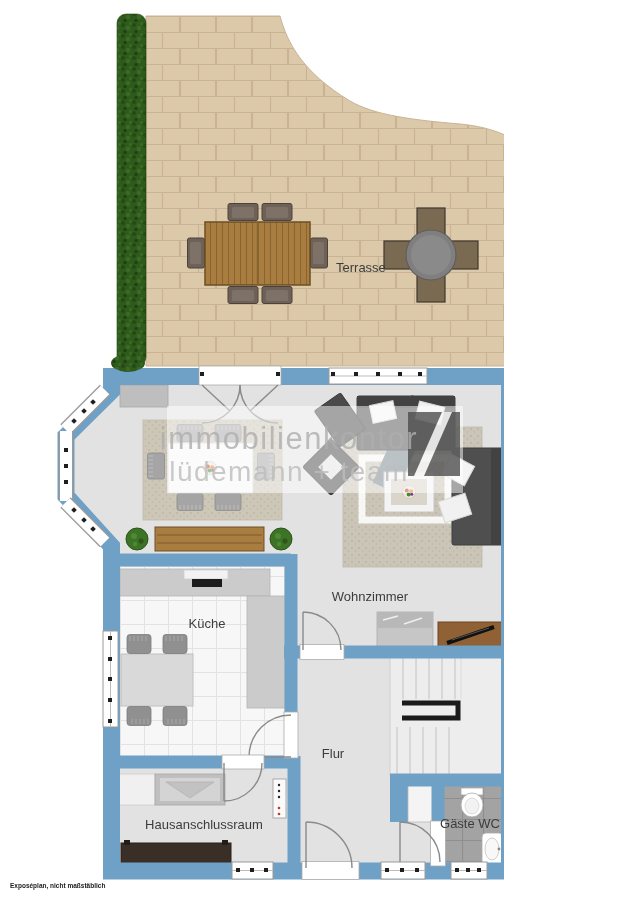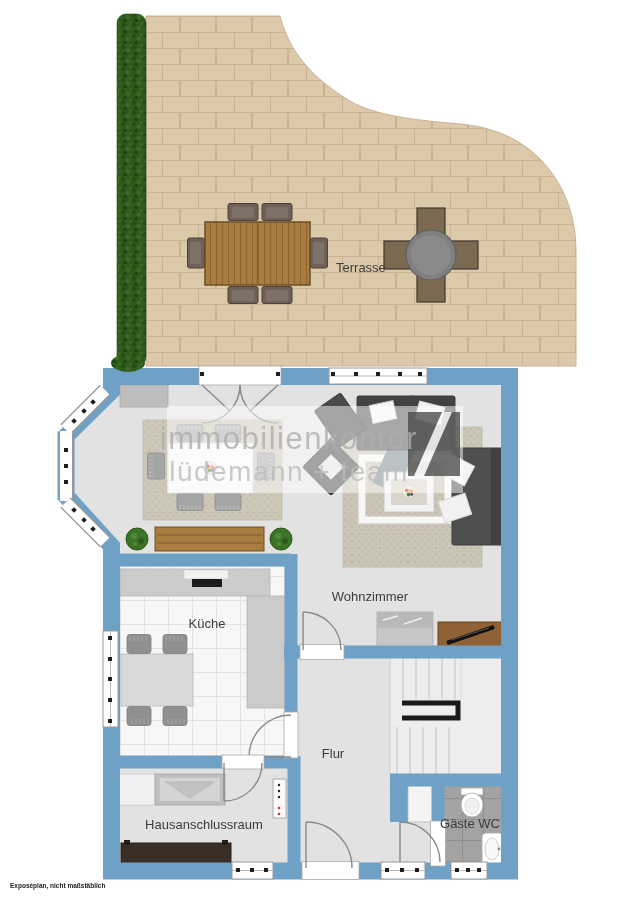--- a/index.html
+++ b/index.html
@@ -1,16 +1,16 @@
 <!DOCTYPE html>
 <html><head>
 <meta charset="utf-8">
 <style>
   html,body{margin:0;padding:0;background:#fff;}
-  .page{position:relative;width:636px;height:900px;background:#fff;overflow:hidden;
+  .page{position:relative;width:504px;height:900px;background:#fff;overflow:hidden;
         font-family:"Liberation Sans", sans-serif;}
   svg{display:block;}
   text{font-family:"Liberation Sans", sans-serif;}
   .room-label{font-size:13px;fill:#3c3c3c;}
   .wm-line1{font-size:31px;letter-spacing:1.5px;fill:#aeaeae;opacity:.8;}
   .wm-line2{font-size:28px;letter-spacing:1.5px;fill:#bdbdbd;opacity:.8;}
   .disclaimer{font-size:6.5px;font-weight:bold;fill:#1a1a1a;}
   .win{fill:#ffffff;stroke:#9a9a9a;stroke-width:1;}
   .tick{fill:#1f1f1f;}
   .arc{fill:none;stroke:#8a8a8a;stroke-width:1.4;}

